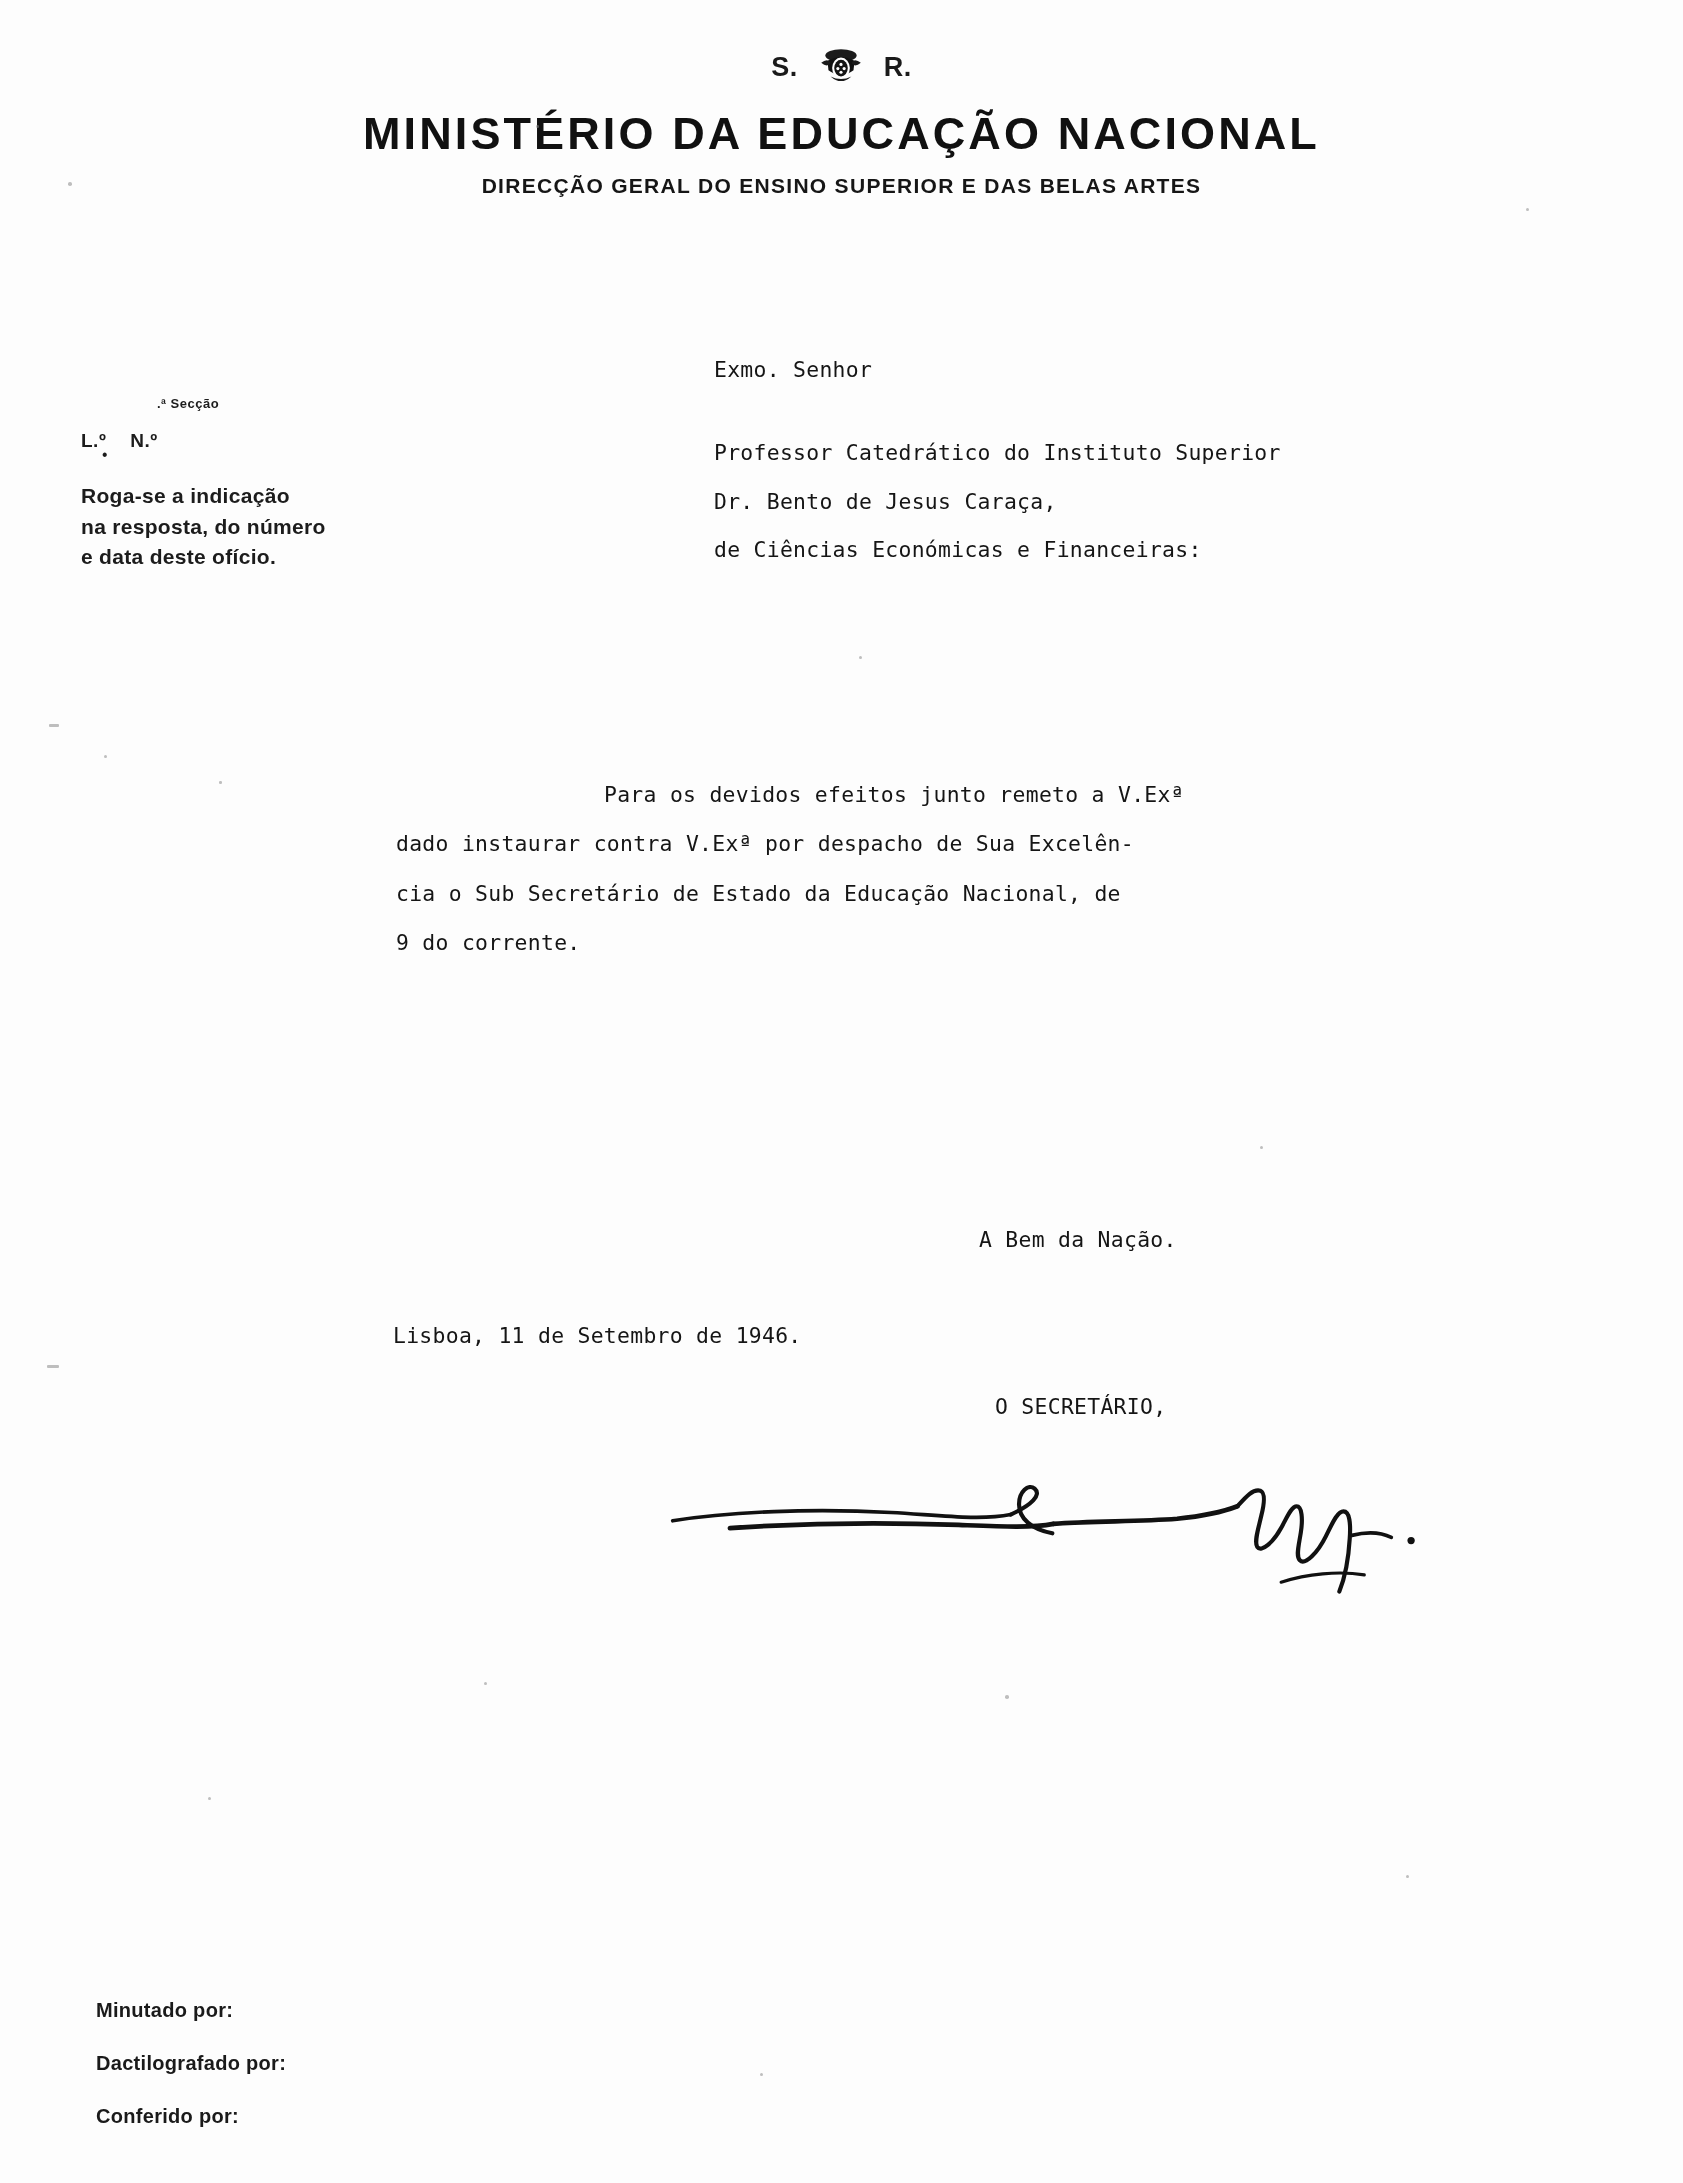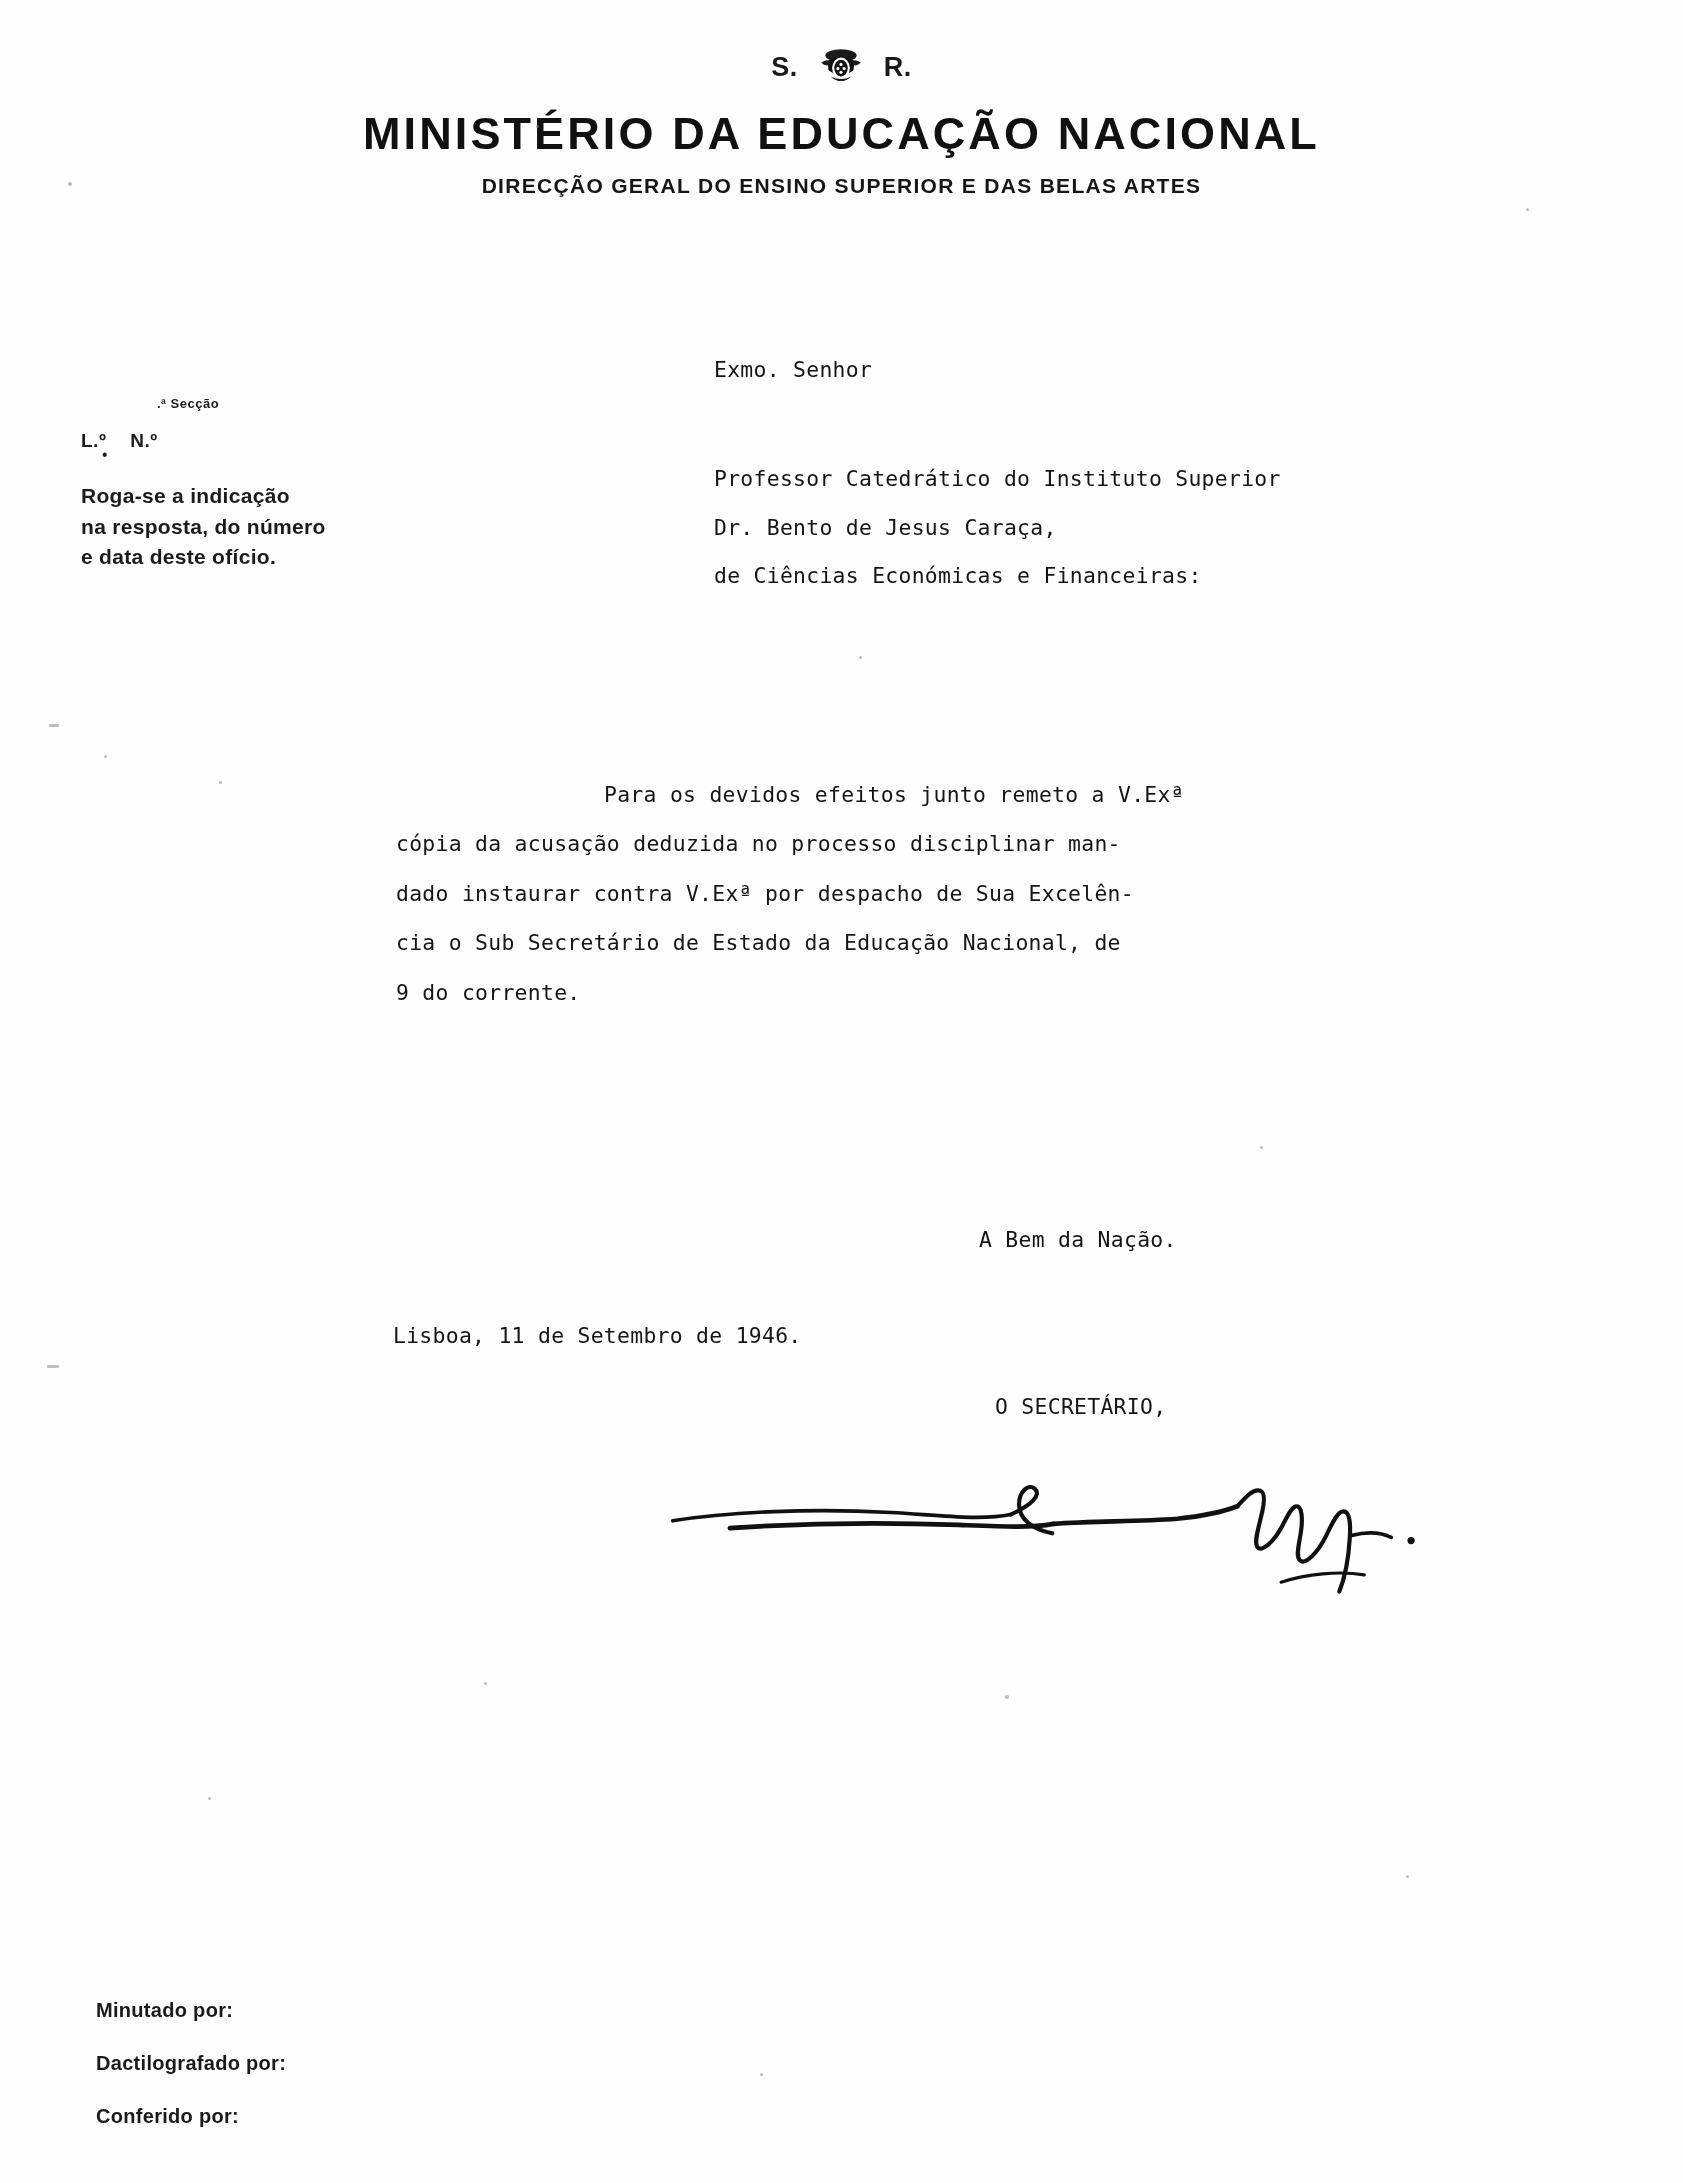--- a/index.html
+++ b/index.html
@@ -114,21 +114,21 @@
     line-height: 1.0;
   }
 
   .addressee {
     position: absolute;
     top: 359px;
     left: 714px;
     width: 885px;
   }
   .addressee .ln { margin-bottom: 27px; white-space: nowrap; }
-  .addressee .ln.first { margin-bottom: 88px; }
+  .addressee .ln.first { margin-bottom: 62px; }
 
   .body-text {
     position: absolute;
     top: 784px;
     left: 396px;
     width: 1208px;
   }
   .body-text .ln { margin-bottom: 28px; white-space: nowrap; }
   .body-text .ln.indent { padding-left: 208px; }
 
@@ -227,21 +227,20 @@
 
   <div class="addressee typed">
     <div class="ln first">Exmo. Senhor</div>
     <div class="ln">Professor Catedrático do Instituto Superior</div>
     <div class="ln">Dr. Bento de Jesus Caraça,</div>
     <div class="ln">de Ciências Económicas e Financeiras:</div>
   </div>
 
   <div class="body-text typed">
     <div class="ln indent">Para os devidos efeitos junto remeto a V.Exª</div>
-    <div class="ln">cópia da acusação deduzida no processo disciplinar man-</div>
     <div class="ln">dado instaurar contra V.Exª por despacho de Sua Excelên-</div>
     <div class="ln">cia o Sub Secretário de Estado da Educação Nacional, de</div>
     <div class="ln">9 do corrente.</div>
   </div>
 
   <div class="closing typed">A Bem da Nação.</div>
   <div class="place-date typed">Lisboa, 11 de Setembro de 1946.</div>
   <div class="signature-label typed">O SECRETÁRIO,</div>
 
   <div class="signature">

